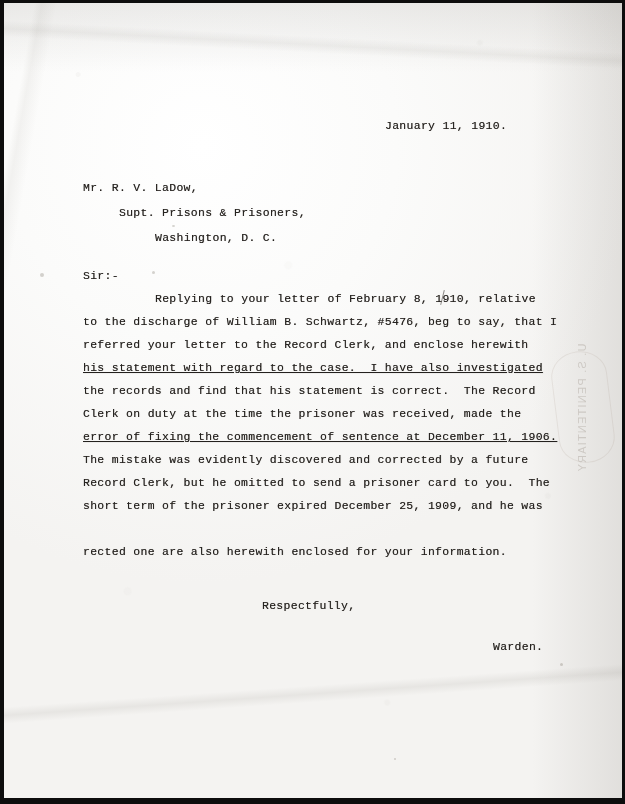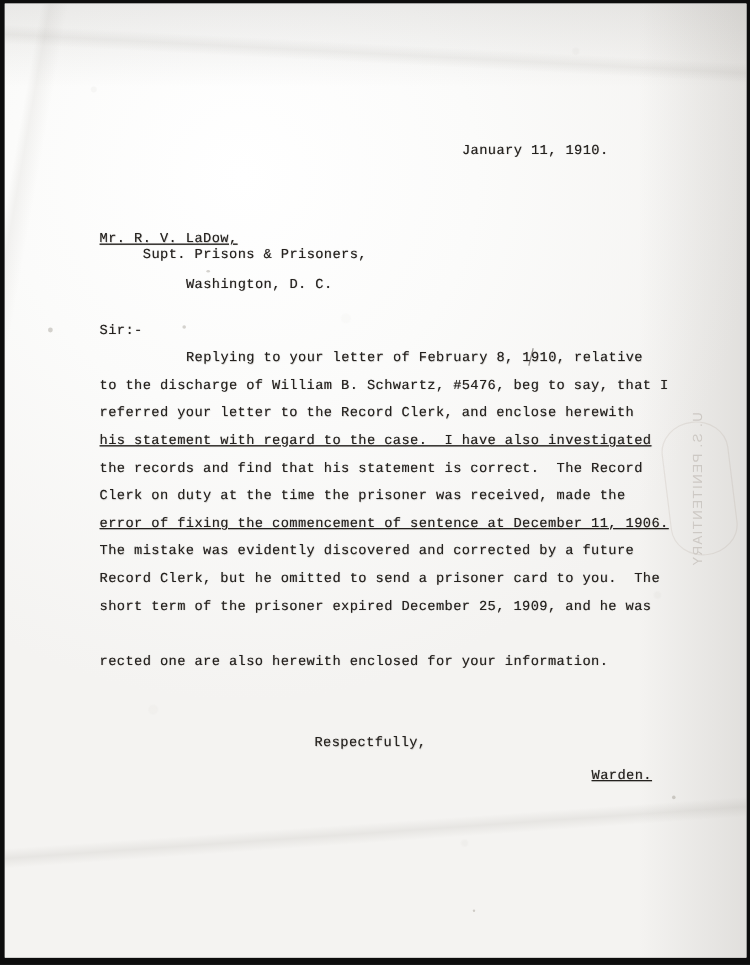--- a/index.html
+++ b/index.html
@@ -113,41 +113,41 @@
   .typed > div {
     position: absolute;
     white-space: pre;
     text-shadow:
       0 0 .6px rgba(40,36,32,.42),
       .4px .25px .7px rgba(60,55,48,.20);
     margin-top: 28px;
   }
 
   .date      { left: 381px; top: 90px;  }
-  .addr1     { left: 79px;  top: 164px; text-decoration: underline; }
+  .addr1     { left: 79px;  top: 152px; }
   .addr2     { left: 115px; top: 177px; }
   .addr3     { left: 151px; top: 202px; }
   .salute    { left: 79px;  top: 240px; }
 
   .body-line { left: 79px; }
   .b1  { top: 263px; left: 151px; }
   .b2  { top: 286px; }
   .b3  { top: 309px; }
   .b4  { top: 332px; text-decoration: underline; }
   .b5  { top: 355px; }
   .b6  { top: 378px; }
   .b7  { top: 401px; text-decoration: underline; }
   .b8  { top: 424px; }
   .b9  { top: 447px; }
   .b10 { top: 470px; }
   .b11 { top: 493px; }
   .b12 { top: 516px; }
 
-  .closing { left: 258px; top: 584px; }
-  .signoff { left: 489px; top: 611px; text-decoration: underline; }
+  .closing { left: 258px; top: 570px; }
+  .signoff { left: 489px; top: 611px; }
 
   
   .caret {
     position: absolute;
     left: 434px;
     top: 259px;
     width: 9px;
     height: 15px;
     pointer-events: none;
   }

